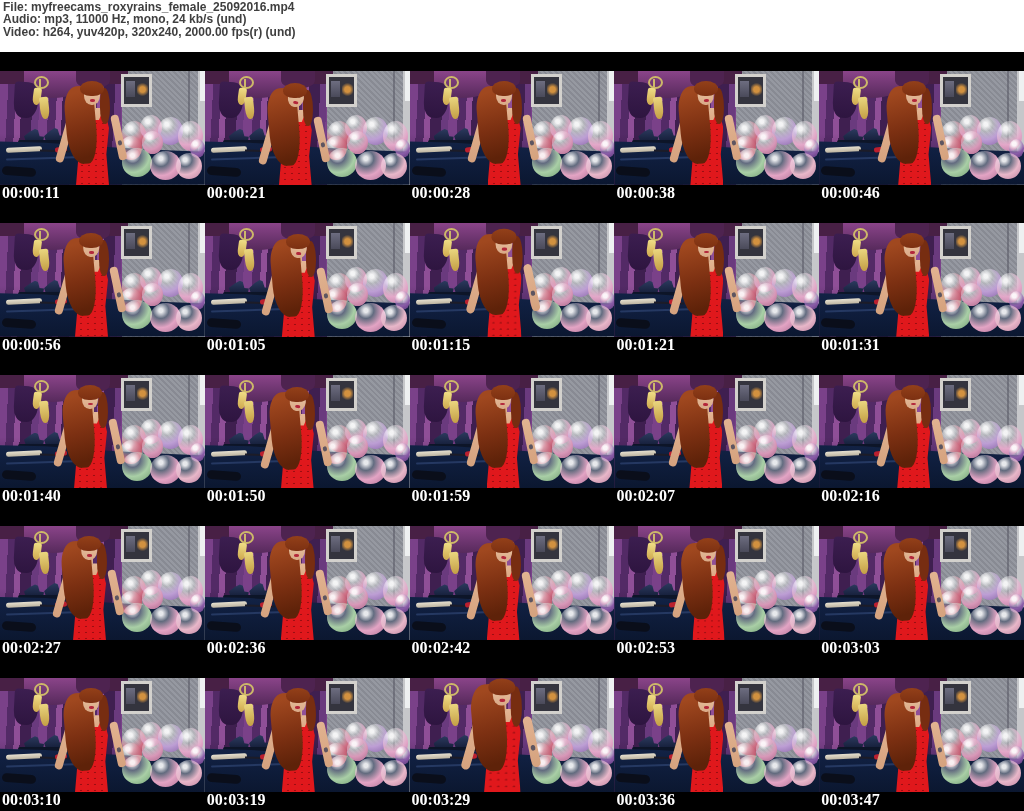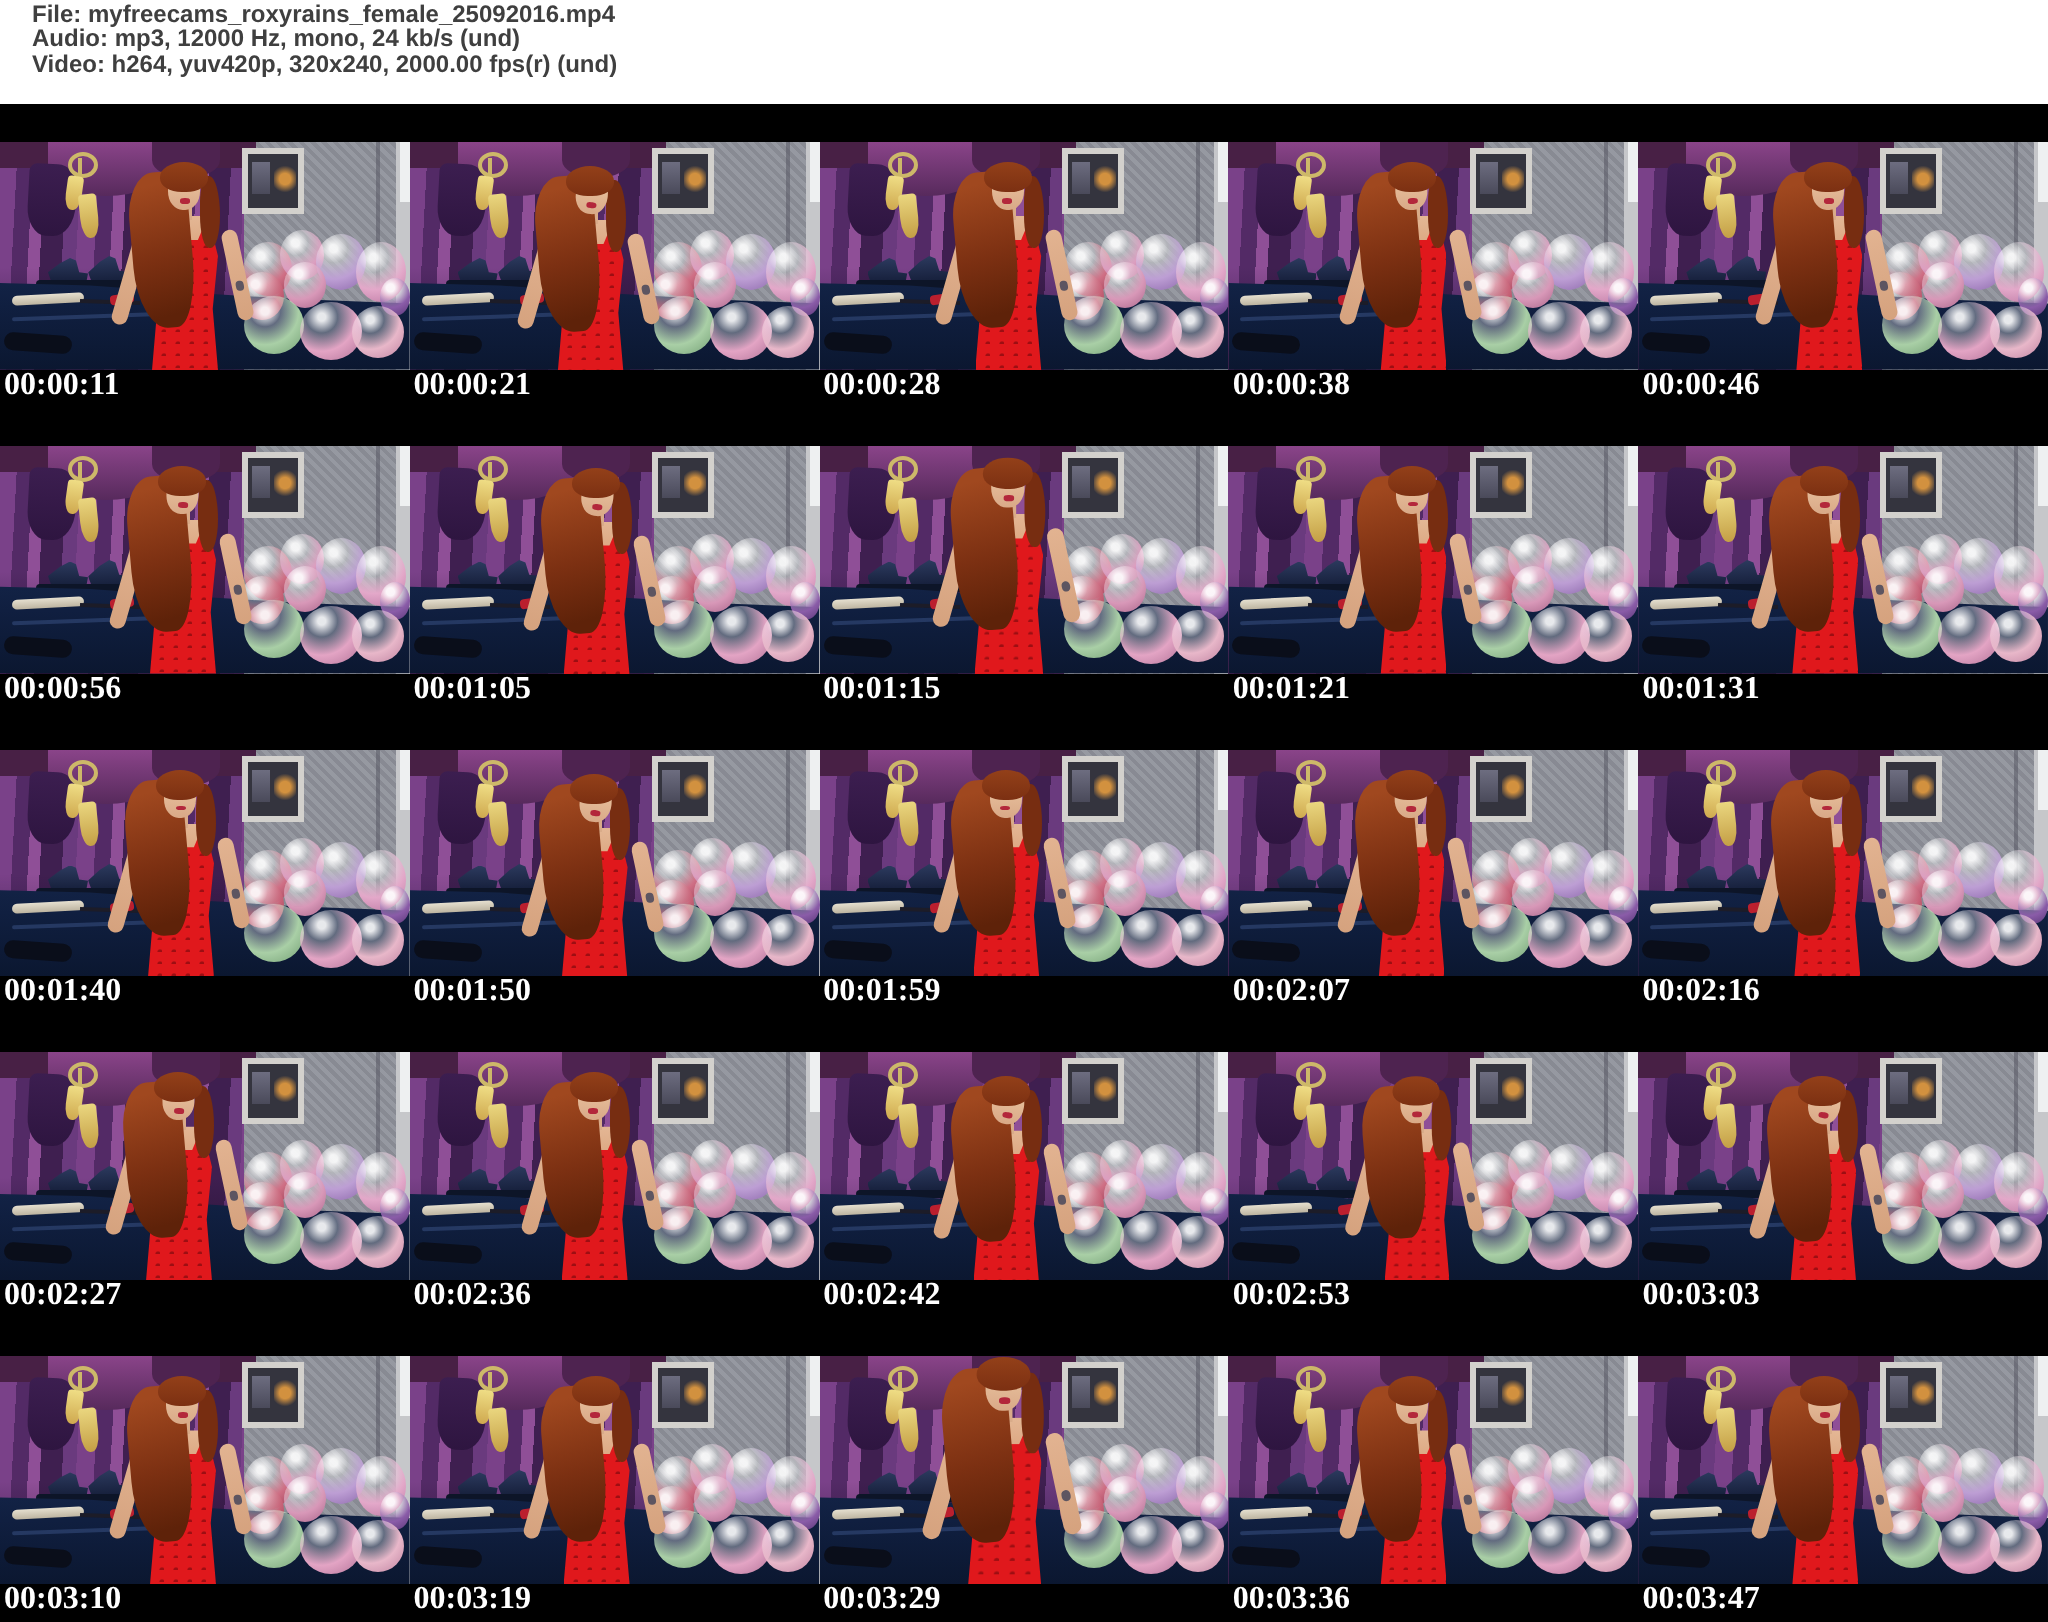--- a/index.html
+++ b/index.html
@@ -2,21 +2,21 @@
 <html style="--header-bg: #ffffff; --header-text: #3f3f3f; --cell-bg: #000000; --timestamp-text: #ffffff; --curtain-dark: #532a66; --curtain-mid: #7a4189; --curtain-light: #8f4f97; --wall: #90939c; --wall-edge: #c6c7ca; --bed: #182b52; --dress: #e0181c; --hair: #7c3012; --skin: #e2b391; --tassel: #efdd85; --balloon-pink: #e3a8c9; --balloon-green: #a9cfa6; --balloon-lavender: #bd9ed4; --balloon-red: #cf6f85;"><head>
 <meta charset="utf-8">
 <style>
   html,body{margin:0;padding:0;background:#000;}
   .sheet{position:relative;width:1024px;height:811px;background:#000;overflow:hidden;
          font-family:"Liberation Sans",sans-serif;}
   
   .header{box-sizing:border-box;width:1024px;height:52px;background:var(--header-bg,#fff);
           padding:1px 0 0 3px;}
   .header .line{font-size:12px;font-weight:700;line-height:12.4px;color:var(--header-text,#3f3f3f);
-                white-space:nowrap;letter-spacing:0;margin-left:13px;}
+                white-space:nowrap;letter-spacing:0;}
   
   .grid{display:grid;grid-template-columns:repeat(5,204.8px);grid-auto-rows:151.8px;width:968px;}
   .cell{position:relative;background:var(--cell-bg,#000);overflow:hidden;}
   .timestamp{position:absolute;left:2px;bottom:2px;z-index:9;
              font-family:"Liberation Serif",serif;font-weight:700;font-size:16px;
              color:var(--timestamp-text,#fff);letter-spacing:0;}
   
   .scene{position:absolute;left:0;top:19px;width:204.8px;height:113.8px;overflow:hidden;
          background:
            repeating-linear-gradient(45deg,rgba(255,255,255,.05) 0 2px,rgba(0,0,0,.06) 2px 4px),
@@ -109,21 +109,21 @@
   .hair-crown{left:26px;top:-1px;width:24px;height:15px;border-radius:50% 50% 45% 45%;
          background:linear-gradient(#934019,#7c3012);}
 </style>
 </head>
 <body>
 
 <div class="sheet">
 
   <div class="header">
     <div class="line">File: myfreecams_roxyrains_female_25092016.mp4</div>
-    <div class="line">Audio: mp3, 12000 Hz, mono, 24 kb/s (und)</div>
+    <div class="line">Audio: mp3, 11000 Hz, mono, 24 kb/s (und)</div>
     <div class="line">Video: h264, yuv420p, 320x240, 2000.00 fps(r) (und)</div>
   </div>
 
   <div class="grid">
   <div class="cell">
     <div class="scene">
       <div class="curtain"></div>
       <div class="valance"></div>
       <div class="swag-1"></div>
       <div class="swag-2"></div>

